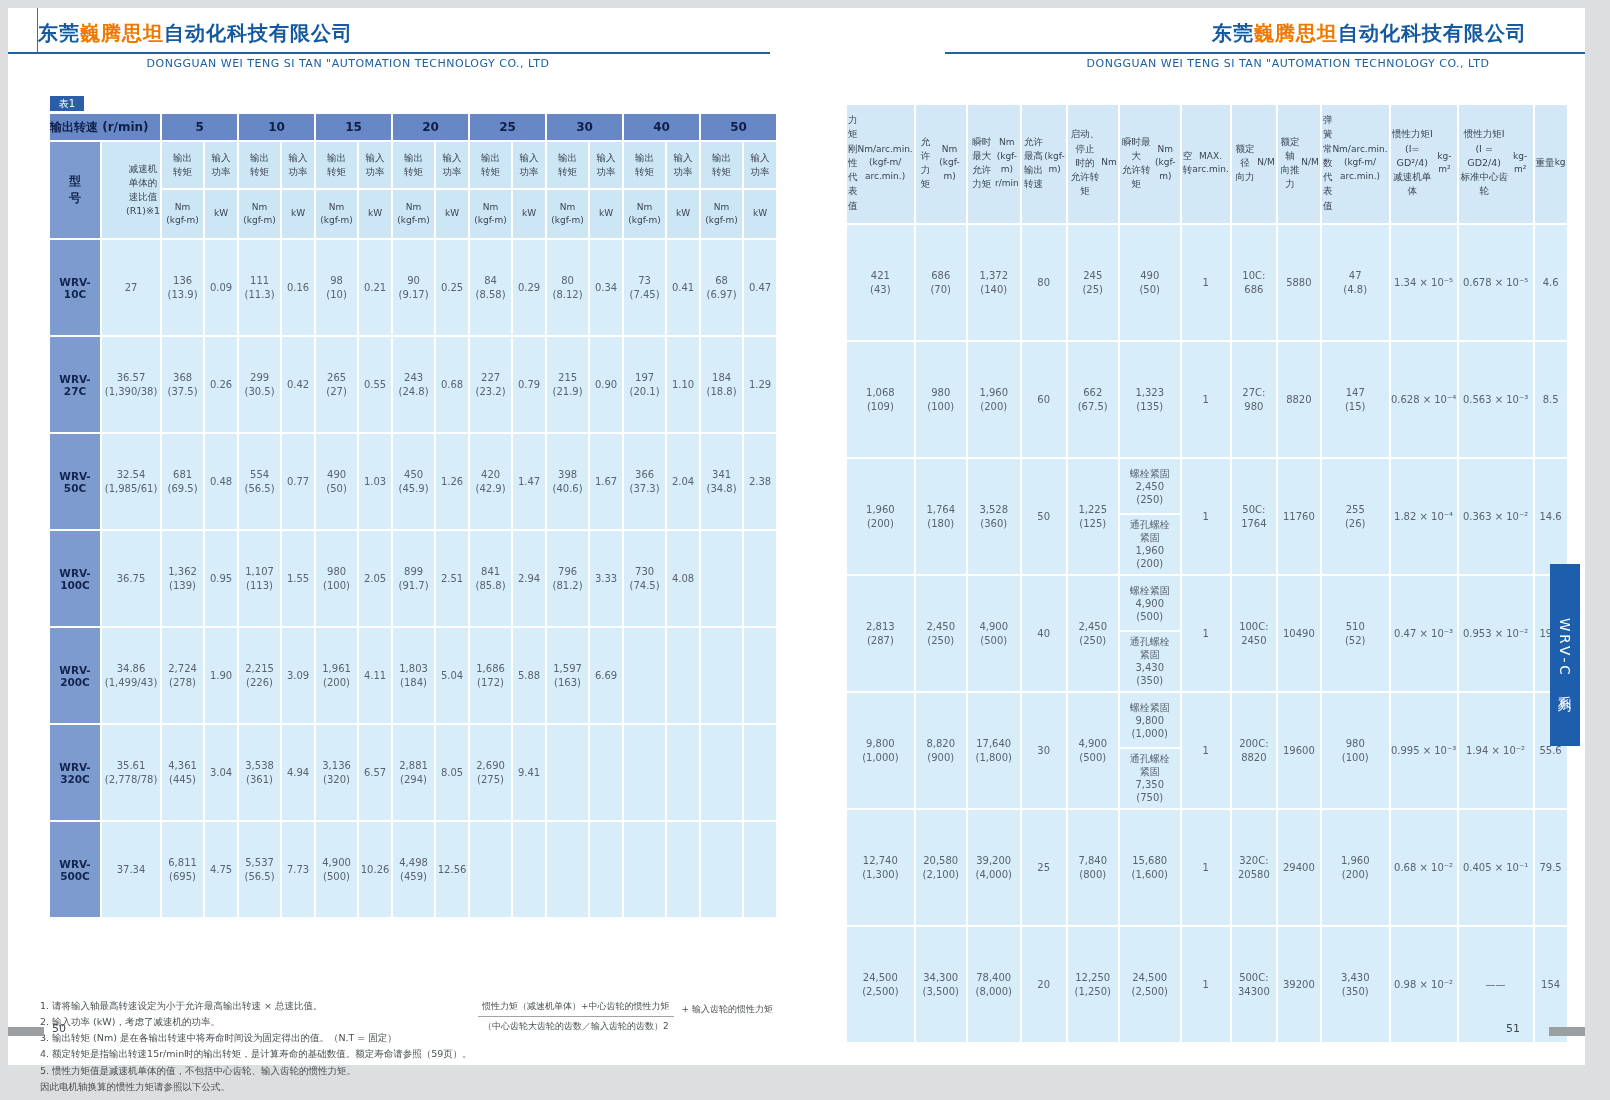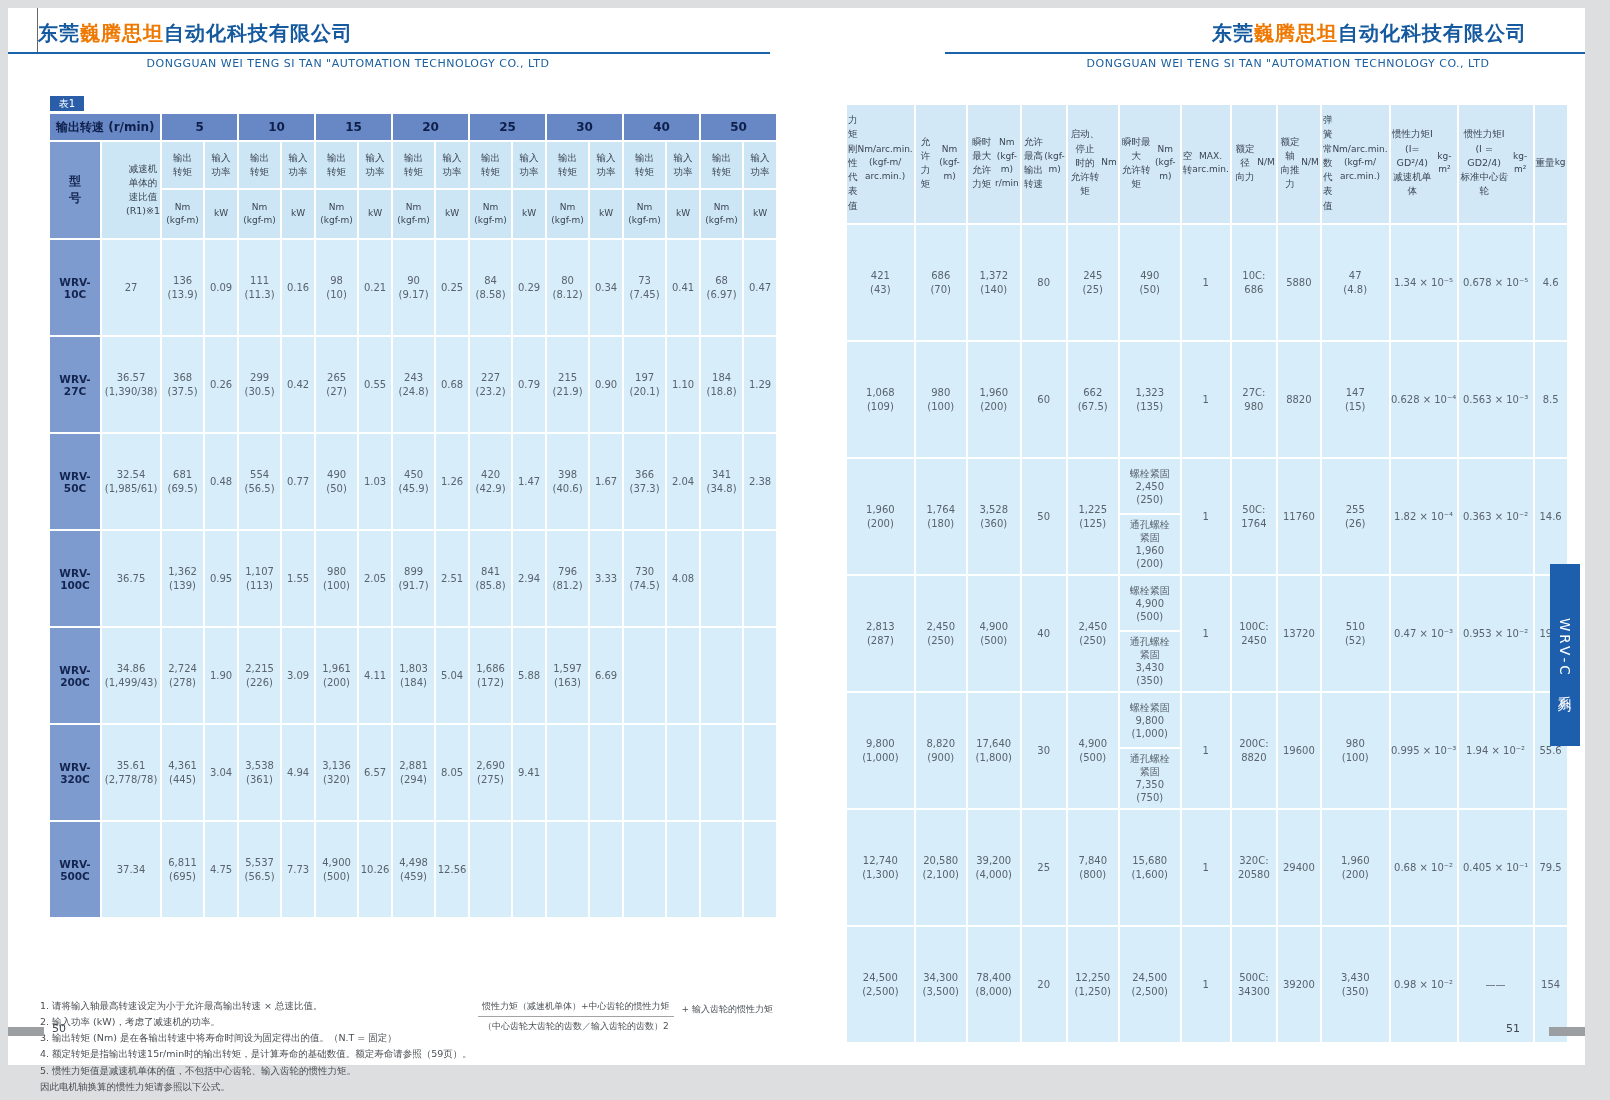--- a/index.html
+++ b/index.html
@@ -24,21 +24,21 @@
   .badge{position:absolute;left:42px;top:88px;width:34px;height:15px;background:#2a5ea8;color:#fff;font-size:10px;display:flex;align-items:center;justify-content:center;}
 
   
   table{border-collapse:separate;border-spacing:2px;background:#fff;table-layout:fixed;}
   td,th{margin:0;padding:0;text-align:center;vertical-align:middle;font-weight:normal;}
   .lines div{line-height:1.35;}
 
   
   .t1{position:absolute;left:40px;top:104px;}
   .t1 .speed-row th{background:#6888c5;color:#0e1f4b;font-size:12px;font-weight:bold;height:26px;}
-  .t1 .corner{background:#6888c5;color:#0e1f4b;font-size:11.5px;font-weight:bold;text-align:left;padding-left:6px;}
+  .t1 .corner{background:#6888c5;color:#0e1f4b;font-size:11.5px;font-weight:bold;text-align:left;padding-left:0;}
   .t1 .model-head{background:#7e9bd0;color:#13254f;font-size:12px;font-weight:bold;white-space:pre-line;}
   .t1 .ratio-head{background:#cde6f6;color:#3c4552;font-size:9.5px;white-space:pre-line;line-height:1.5;padding-left:24px;}
   .t1 .sub{background:#cde6f6;color:#3c4552;font-size:9.5px;white-space:pre-line;height:46px;line-height:1.5;}
   .t1 .unit{background:#cde6f6;color:#3c4552;font-size:9px;white-space:pre-line;height:48px;line-height:1.5;}
   .t1 td.model{background:#7e9bd0;color:#13254f;font-size:10.5px;font-weight:bold;}
   .t1 td.data{background:#d8edfa;color:#59636d;font-size:10px;}
   .t1 tbody tr{height:95px;}
 
   
   .t2{position:absolute;left:837px;top:95px;}
@@ -919,21 +919,21 @@
               </div>
             </td>
             <td class="lines">
               <div>1</div>
             </td>
             <td class="lines">
               <div>100C:</div>
               <div>2450</div>
             </td>
             <td class="lines">
-              <div>13720</div>
+              <div>10490</div>
             </td>
             <td class="lines">
               <div>510</div>
               <div>(52)</div>
             </td>
             <td class="lines">
               <div>0.47 × 10⁻³</div>
             </td>
             <td class="lines">
               <div>0.953 × 10⁻²</div>

